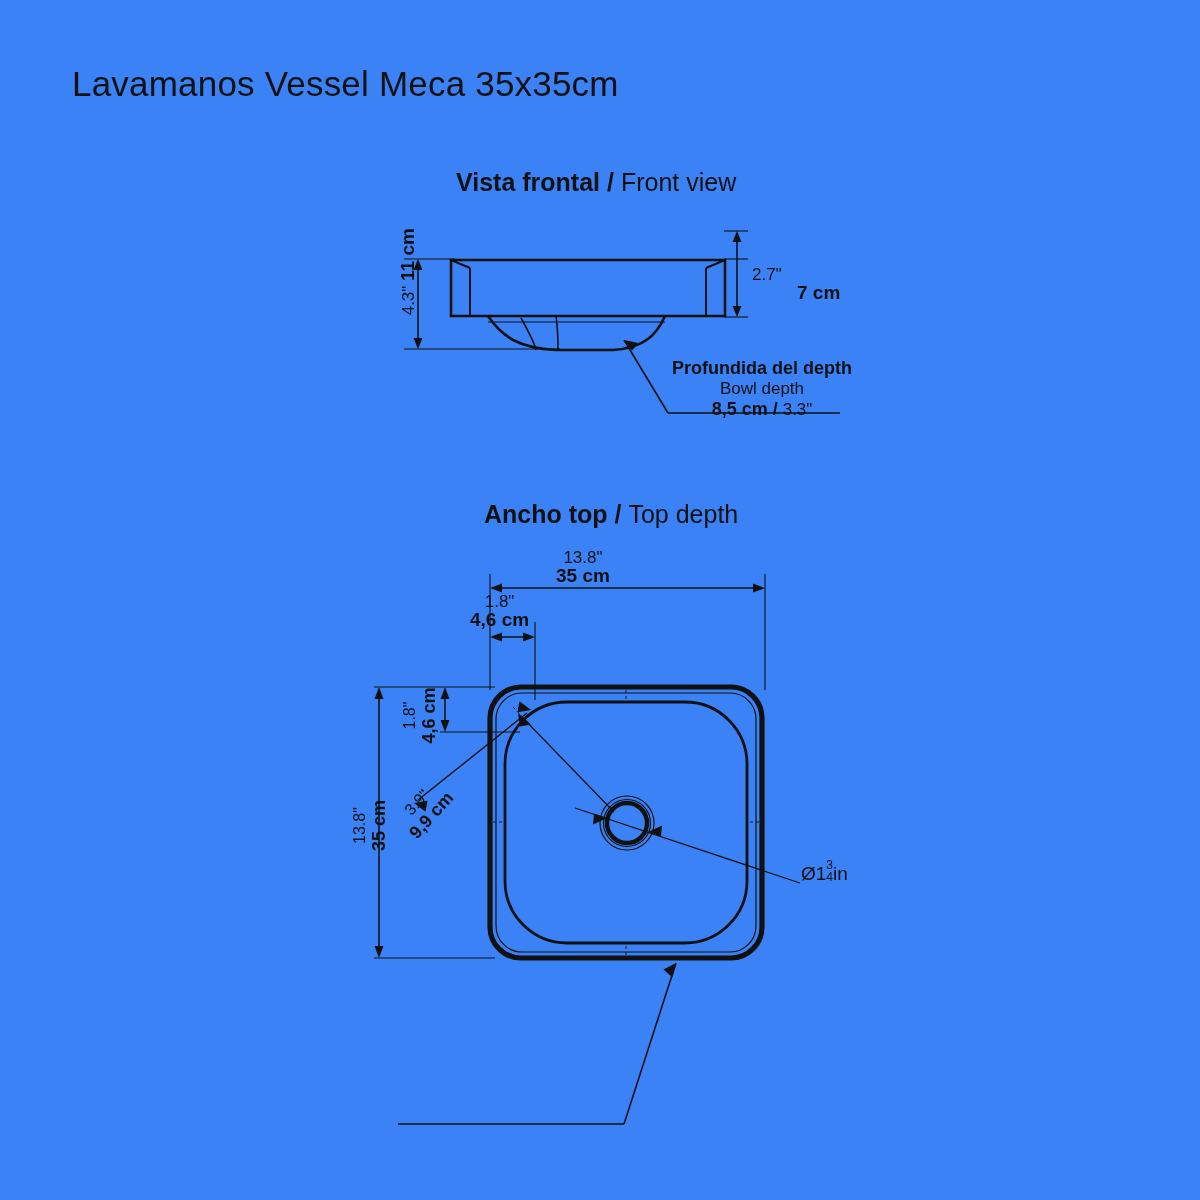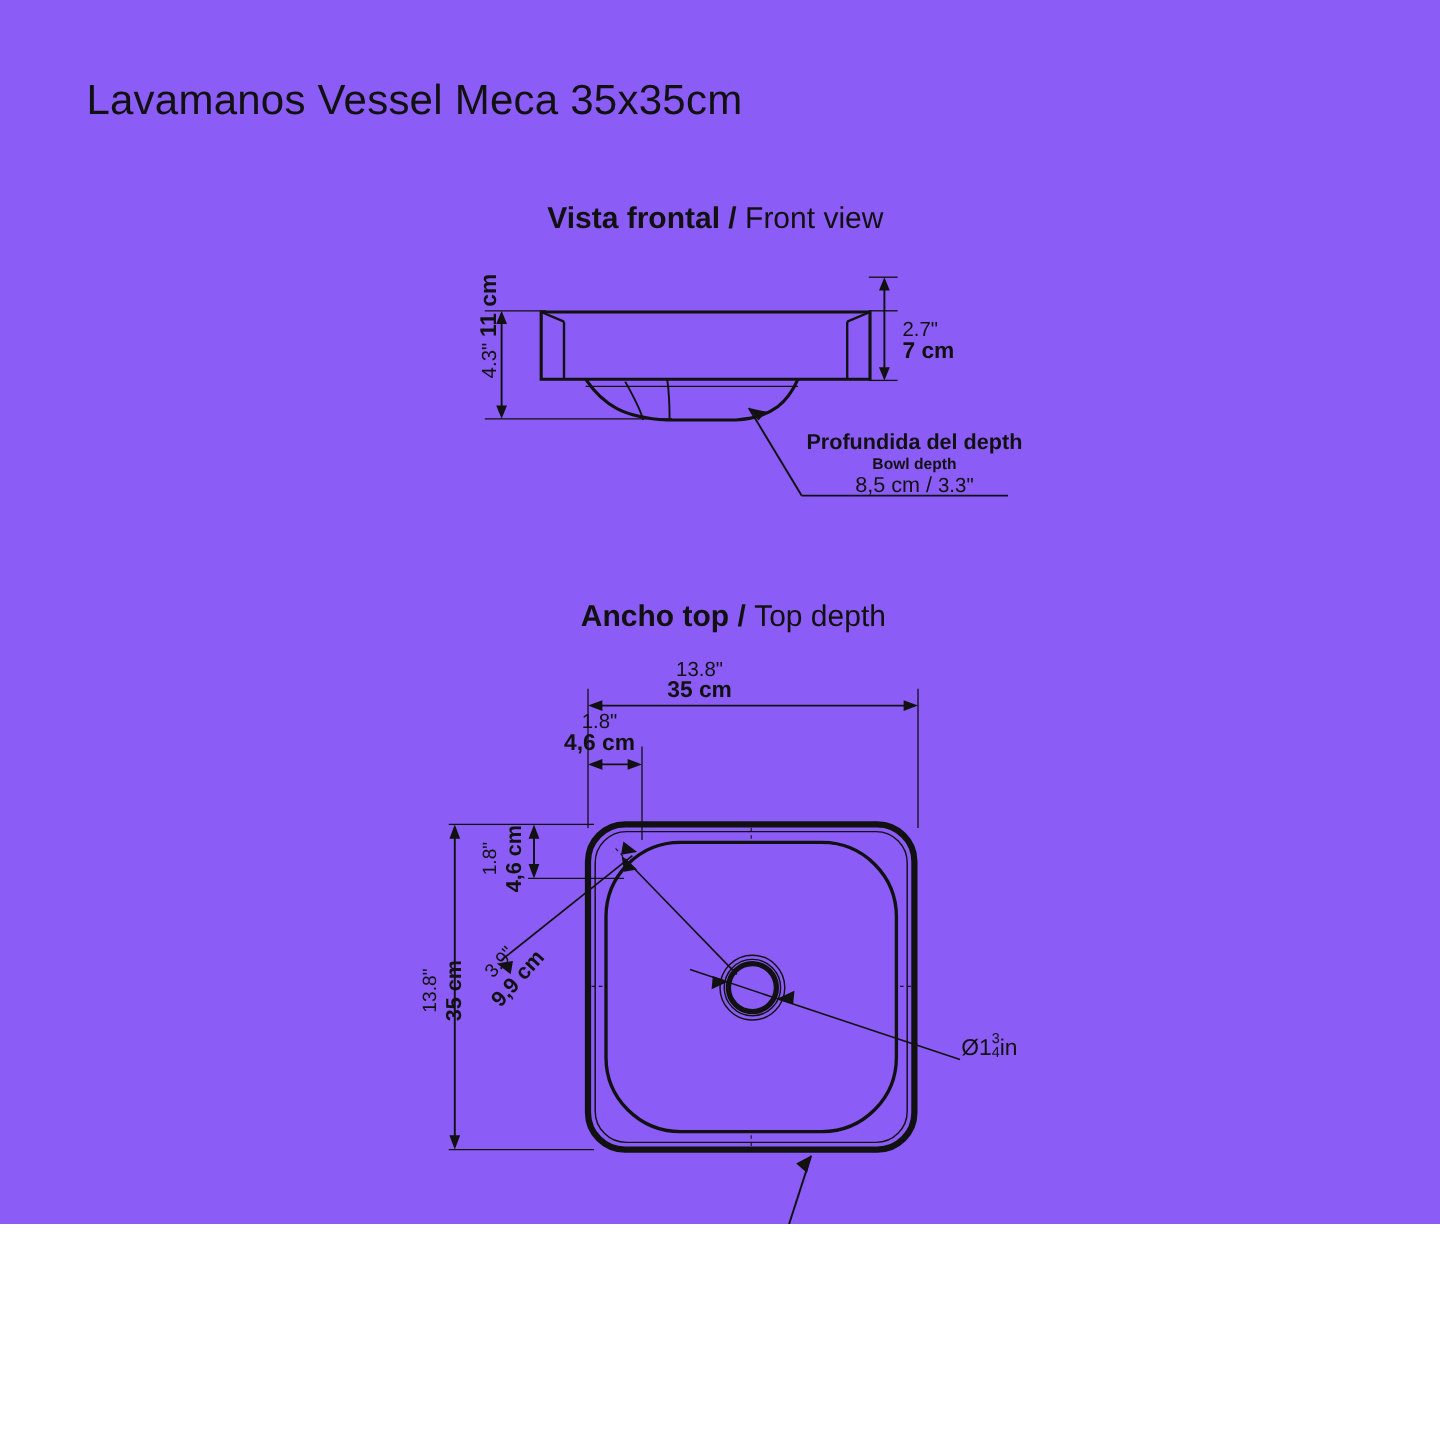--- a/index.html
+++ b/index.html
@@ -3,22 +3,22 @@
 <meta charset="utf-8">
 <style>
   html, body {
     margin: 0;
     padding: 0;
     background: #ffffff;
   }
   #page {
     position: relative;
     width: 1200px;
-    height: 1020px;
-    background: #8b5cf6;
+    height: 1200px;
+    background: #3b82f6;
     font-family: "Liberation Sans", sans-serif;
     color: #111111;
     overflow: hidden;
   }
   .abs { position: absolute; }
 
   #title {
     left: 72px;
     top: 64px;
     font-size: 35px;
@@ -61,31 +61,31 @@
 
   
   #lbl-height {
     left: 362px; top: 262px; width: 92px; height: 28px;
   }
   #lbl-height .inner { display:block; }
   #lbl-rim {
     left: 752px; top: 266px; text-align: left;
   }
   #lbl-rim .in { display:block; }
-  #lbl-rim .cm { display:block; }
+  #lbl-rim .cm { display:block;margin-left:45px; }
 
   #callout-depth {
     left: 672px; top: 358px;
     text-align: center;
     white-space: nowrap;
   }
   #callout-depth .l1 { font-size: 18px; font-weight: 700; display:block; }
-  #callout-depth .l2 { font-size: 13px; font-weight: 700; display:block; }
+  #callout-depth .l2 { font-size: 17px; font-weight: 400; display:block; }
   #callout-depth .l3 { font-size: 18px; display:block; }
-  #callout-depth .l3 b { font-weight: 400; }
+  #callout-depth .l3 b { font-weight: 700; }
   #callout-depth .l3 span.thin { font-weight: 400; font-size: 17px; }
 
   
   #lbl-w35   { left: 556px; top: 549px; text-align:center; }
   #lbl-w46   { left: 470px; top: 593px; text-align:center; }
   #lbl-h35   { left: 310px; top: 806px; width: 120px; height: 26px; }
   #lbl-h46   { left: 374px; top: 696px; width: 92px; height: 26px; }
   #lbl-diag  { left: 372px; top: 790px; width: 106px; height: 26px; }
 
   #lbl-w35 .in, #lbl-w46 .in { display:block; }

